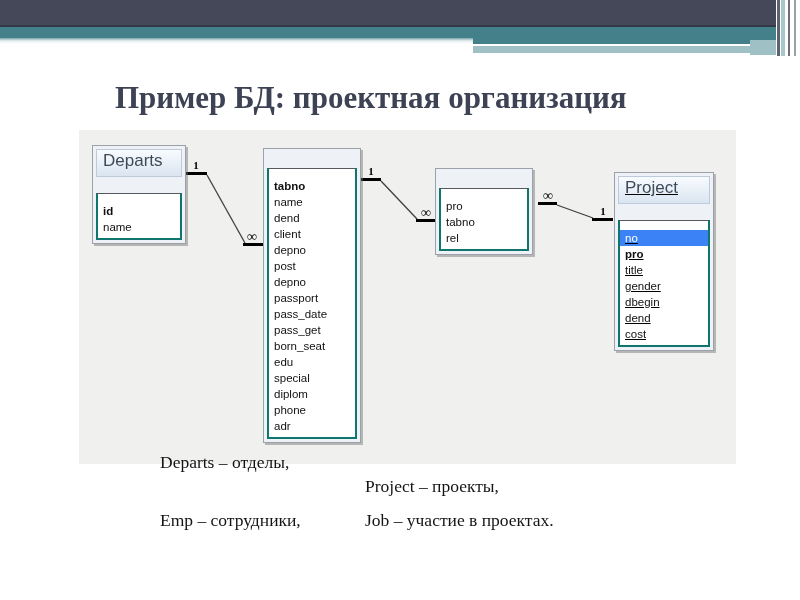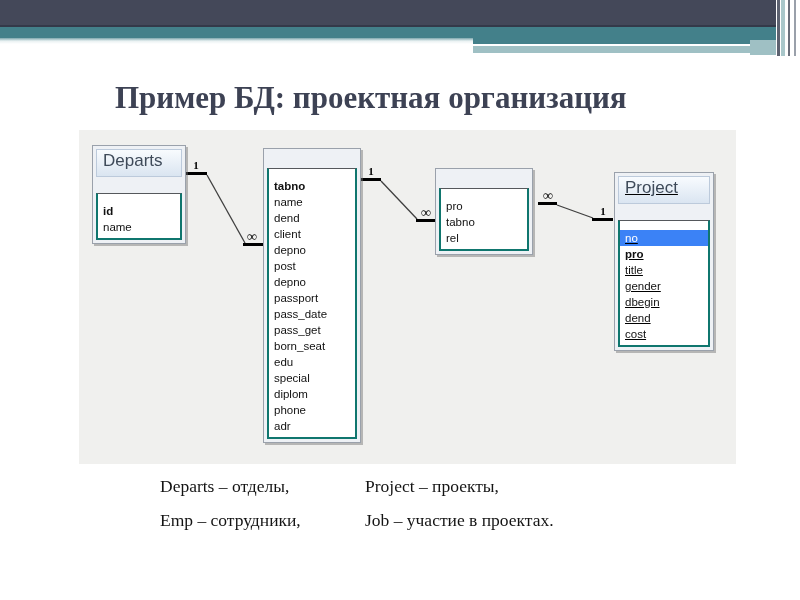--- a/index.html
+++ b/index.html
@@ -67,21 +67,21 @@
   .rel-svg{left:79px;top:130px;width:657px;height:334px;}
   .rel-line{stroke:#3f3f3f;stroke-width:1.3;fill:none;}
   .rel-bar{stroke:#000000;stroke-width:3;fill:none;}
   .card-one{font:700 11px "Liberation Serif",serif;fill:#000;}
   .card-many{font:700 14px "Liberation Serif",serif;fill:#000;}
 
   
   .legend-item{
     font-family:"Liberation Serif",serif;font-size:17.5px;color:#141414;white-space:nowrap;
   }
-  #leg-0{left:160px;top:476px;}
+  #leg-0{left:160px;top:452px;}
   #leg-1{left:365px;top:476px;text-align:right;}
   #leg-2{left:160px;top:510px;text-align:center;}
   #leg-3{left:365px;top:510px;}
 </style>
 </head>
 <body>
 
 <div class="abs navy-bar"></div>
 <div class="abs teal-left"></div>
 <div class="abs teal-fade-left"></div>

